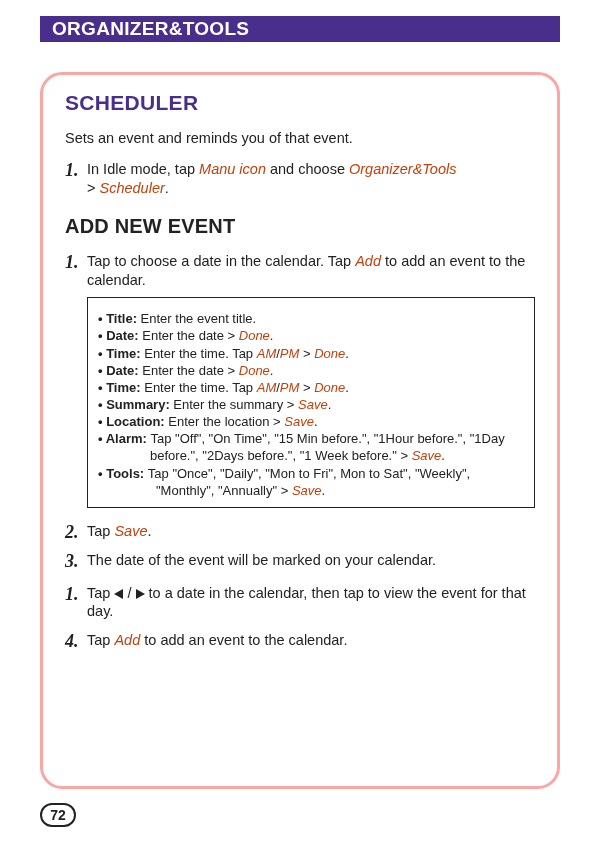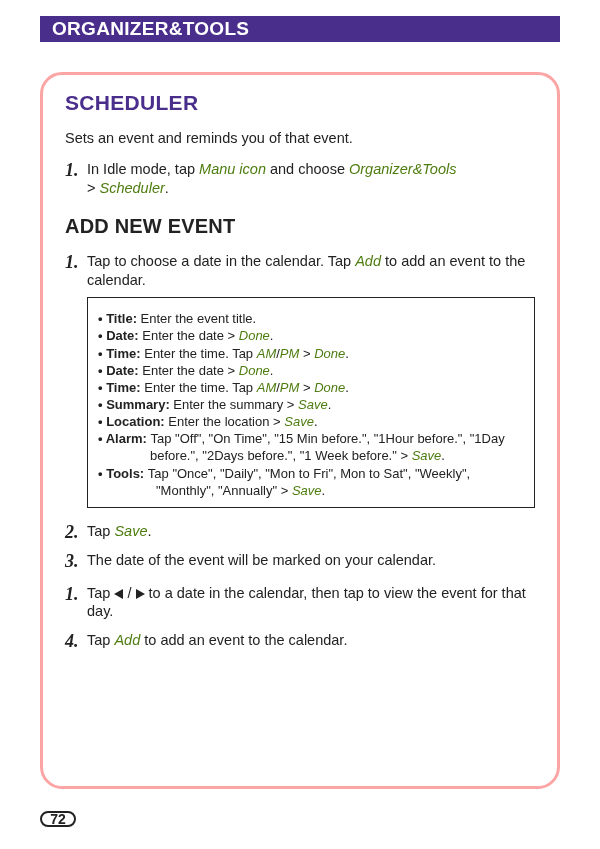--- a/index.html
+++ b/index.html
@@ -55,21 +55,21 @@
   .step-num {
     font-family: Georgia, 'Times New Roman', serif;
     font-style: italic;
     font-weight: bold;
     font-size: 18px;
     width: 22px;
     flex: none;
     line-height: 1;
     padding-top: 1px;
   }
-  .link { color: #4d7c0f; font-style: italic; }
+  .link { color: #c2410c; font-style: italic; }
   .gt { font-style: normal; }
   .sub-h {
     font-weight: bold;
     font-size: 20px;
     margin-top: 18px;
     letter-spacing: 0.2px;
   }
   .info-box {
     border: 1px solid #222;
     margin: 8px 0 6px 22px;
@@ -89,21 +89,21 @@
     border-bottom: 5px solid transparent;
     vertical-align: -1px;
   }
   .tri.left { border-right: 9px solid #222; }
   .tri.right { border-left: 9px solid #222; }
   .page-badge {
     position: absolute;
     left: 40px;
     bottom: 22px;
     width: 36px;
-    height: 16px;
+    height: 24px;
     border: 2px solid #222;
     border-radius: 14px;
     display: flex;
     align-items: center;
     justify-content: center;
     font-weight: bold;
     font-size: 14px;
   }
 </style>
 </head>

